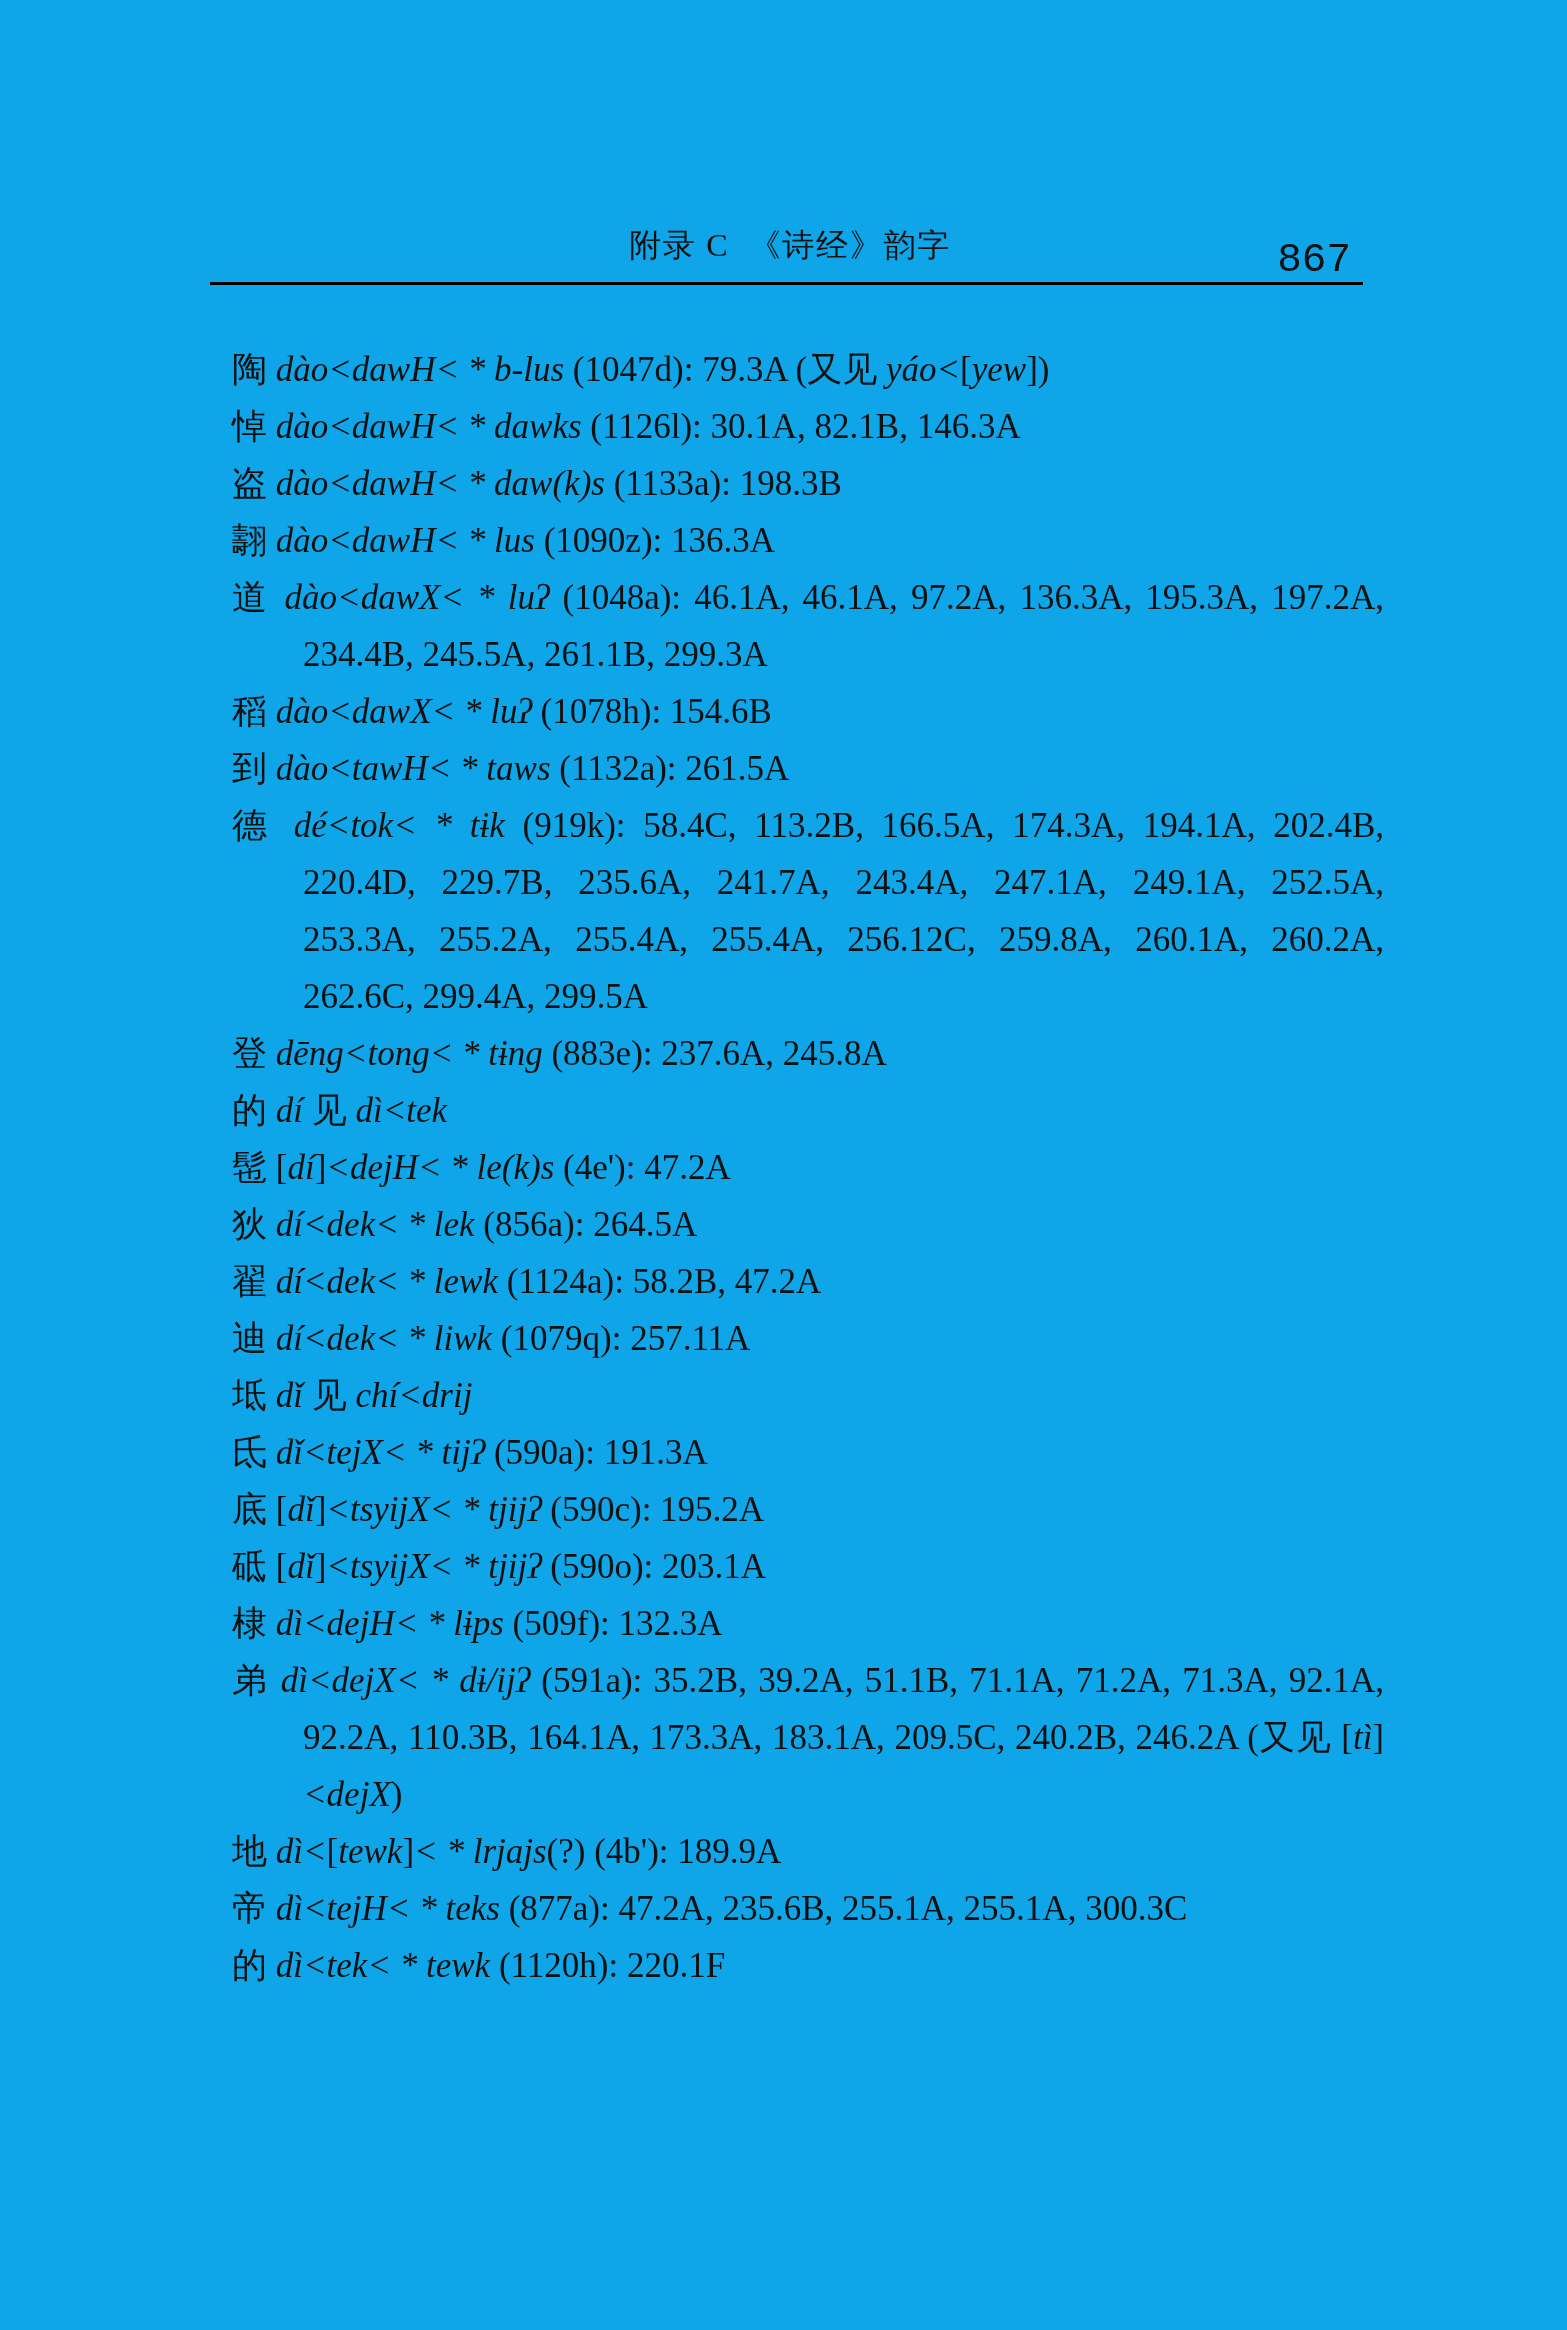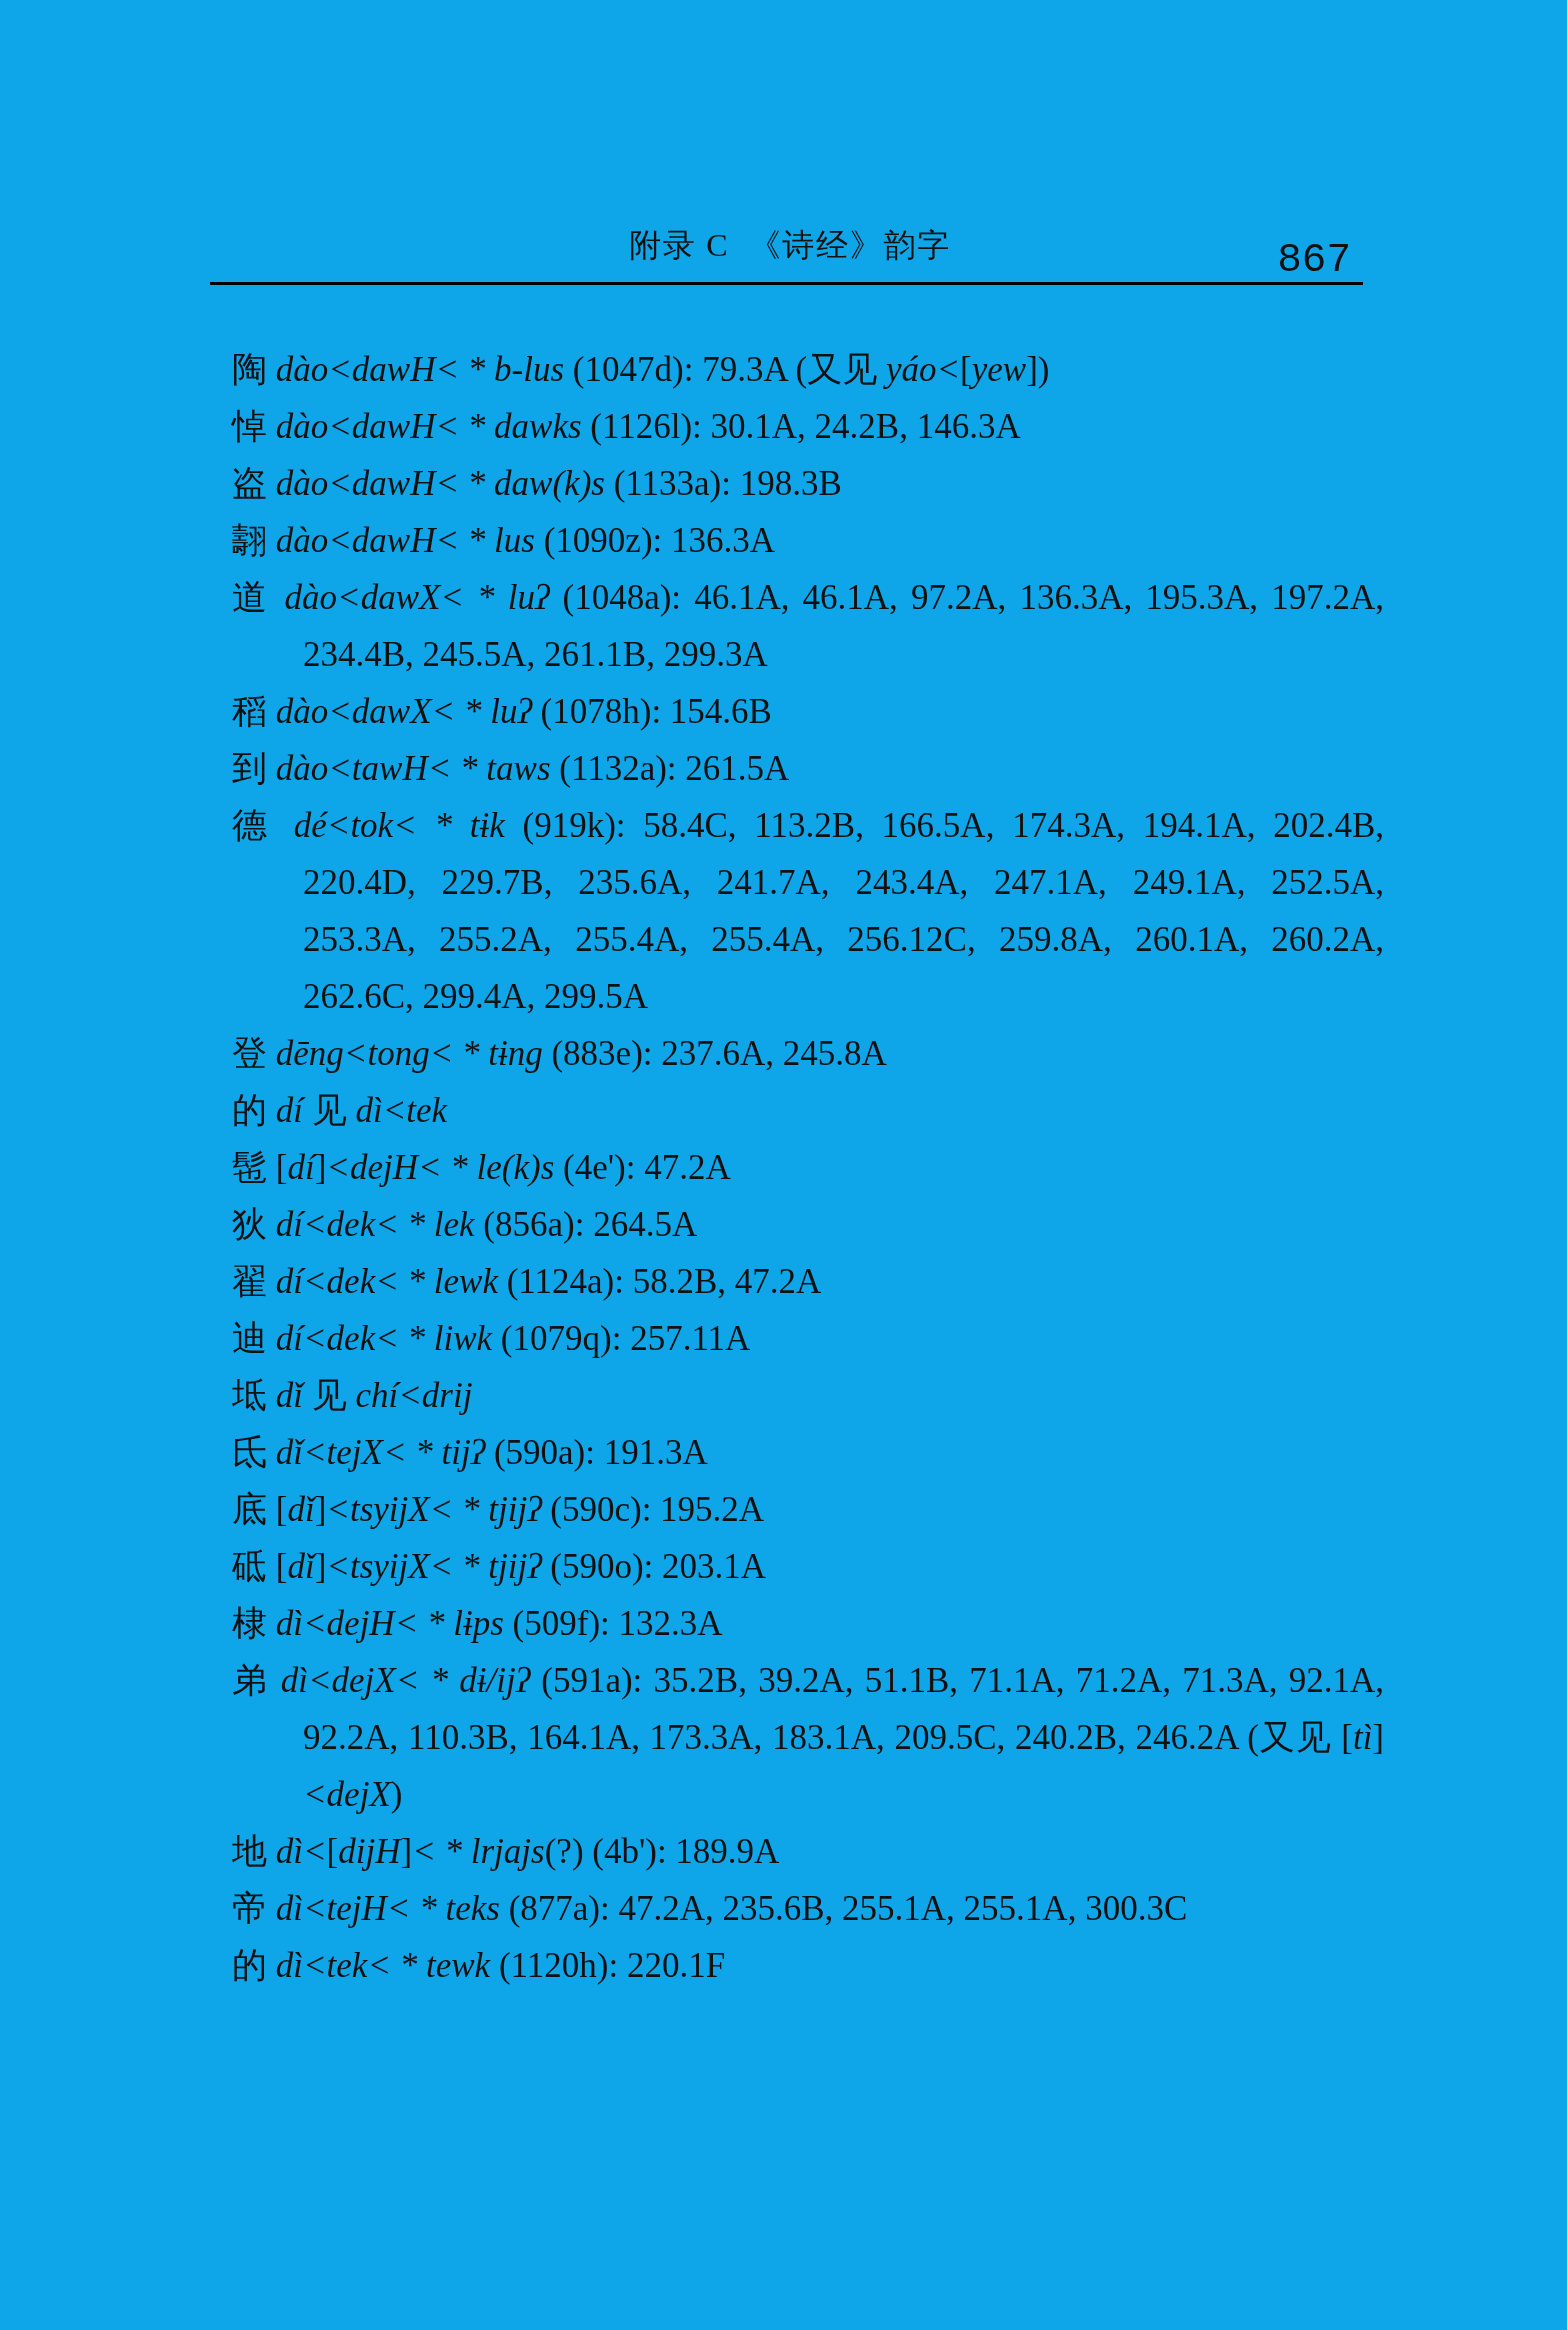--- a/index.html
+++ b/index.html
@@ -73,38 +73,38 @@
 
   <div class="running-head">
     <span class="title">附录 C  《诗经》韵字</span>
     <span class="pageno">867</span>
   </div>
 
   <div class="head-rule"></div>
 
   <div class="entries">
       <div class="entry"><span class="seg-c">陶 </span><span class="seg-i">dào&lt;dawH&lt; * b-lus</span><span class="seg-r"> (1047d): 79.3A (</span><span class="seg-c">又见 </span><span class="seg-i">yáo&lt;</span><span class="seg-r">[</span><span class="seg-i">yew</span><span class="seg-r">])</span></div>
-      <div class="entry"><span class="seg-c">悼 </span><span class="seg-i">dào&lt;dawH&lt; * dawks</span><span class="seg-r"> (1126l): 30.1A, 24.2B, 146.3A</span></div>
+      <div class="entry"><span class="seg-c">悼 </span><span class="seg-i">dào&lt;dawH&lt; * dawks</span><span class="seg-r"> (1126l): 30.1A, 82.1B, 146.3A</span></div>
       <div class="entry"><span class="seg-c">盗 </span><span class="seg-i">dào&lt;dawH&lt; * daw(k)s</span><span class="seg-r"> (1133a): 198.3B</span></div>
       <div class="entry"><span class="seg-c">翿 </span><span class="seg-i">dào&lt;dawH&lt; * lus</span><span class="seg-r"> (1090z): 136.3A</span></div>
       <div class="entry"><span class="seg-c">道 </span><span class="seg-i">dào&lt;dawX&lt; * luʔ</span><span class="seg-r"> (1048a): 46.1A, 46.1A, 97.2A, 136.3A, 195.3A, 197.2A, 234.4B, 245.5A, 261.1B, 299.3A</span></div>
       <div class="entry"><span class="seg-c">稻 </span><span class="seg-i">dào&lt;dawX&lt; * luʔ</span><span class="seg-r"> (1078h): 154.6B</span></div>
       <div class="entry"><span class="seg-c">到 </span><span class="seg-i">dào&lt;tawH&lt; * taws</span><span class="seg-r"> (1132a): 261.5A</span></div>
       <div class="entry"><span class="seg-c">德 </span><span class="seg-i">dé&lt;tok&lt; * tɨk</span><span class="seg-r"> (919k): 58.4C, 113.2B, 166.5A, 174.3A, 194.1A, 202.4B, 220.4D, 229.7B, 235.6A, 241.7A, 243.4A, 247.1A, 249.1A, 252.5A, 253.3A, 255.2A, 255.4A, 255.4A, 256.12C, 259.8A, 260.1A, 260.2A, 262.6C, 299.4A, 299.5A</span></div>
       <div class="entry"><span class="seg-c">登 </span><span class="seg-i">dēng&lt;tong&lt; * tɨng</span><span class="seg-r"> (883e): 237.6A, 245.8A</span></div>
       <div class="entry"><span class="seg-c">的 </span><span class="seg-i">dí</span><span class="seg-c"> 见 </span><span class="seg-i">dì&lt;tek</span></div>
       <div class="entry"><span class="seg-c">髢 </span><span class="seg-r">[</span><span class="seg-i">dí</span><span class="seg-r">]</span><span class="seg-i">&lt;dejH&lt; * le(k)s</span><span class="seg-r"> (4e'): 47.2A</span></div>
       <div class="entry"><span class="seg-c">狄 </span><span class="seg-i">dí&lt;dek&lt; * lek</span><span class="seg-r"> (856a): 264.5A</span></div>
       <div class="entry"><span class="seg-c">翟 </span><span class="seg-i">dí&lt;dek&lt; * lewk</span><span class="seg-r"> (1124a): 58.2B, 47.2A</span></div>
       <div class="entry"><span class="seg-c">迪 </span><span class="seg-i">dí&lt;dek&lt; * liwk</span><span class="seg-r"> (1079q): 257.11A</span></div>
       <div class="entry"><span class="seg-c">坻 </span><span class="seg-i">dǐ</span><span class="seg-c"> 见 </span><span class="seg-i">chí&lt;drij</span></div>
       <div class="entry"><span class="seg-c">氐 </span><span class="seg-i">dǐ&lt;tejX&lt; * tijʔ</span><span class="seg-r"> (590a): 191.3A</span></div>
       <div class="entry"><span class="seg-c">底 </span><span class="seg-r">[</span><span class="seg-i">dǐ</span><span class="seg-r">]</span><span class="seg-i">&lt;tsyijX&lt; * tjijʔ</span><span class="seg-r"> (590c): 195.2A</span></div>
       <div class="entry"><span class="seg-c">砥 </span><span class="seg-r">[</span><span class="seg-i">dǐ</span><span class="seg-r">]</span><span class="seg-i">&lt;tsyijX&lt; * tjijʔ</span><span class="seg-r"> (590o): 203.1A</span></div>
       <div class="entry"><span class="seg-c">棣 </span><span class="seg-i">dì&lt;dejH&lt; * lɨps</span><span class="seg-r"> (509f): 132.3A</span></div>
       <div class="entry"><span class="seg-c">弟 </span><span class="seg-i">dì&lt;dejX&lt; * dɨ/ijʔ</span><span class="seg-r"> (591a): 35.2B, 39.2A, 51.1B, 71.1A, 71.2A, 71.3A, 92.1A, 92.2A, 110.3B, 164.1A, 173.3A, 183.1A, 209.5C, 240.2B, 246.2A (</span><span class="seg-c">又见 </span><span class="seg-r">[</span><span class="seg-i">tì</span><span class="seg-r">]</span><span class="seg-i">&lt;dejX</span><span class="seg-r">)</span></div>
-      <div class="entry"><span class="seg-c">地 </span><span class="seg-i">dì&lt;</span><span class="seg-r">[</span><span class="seg-i">dijH</span><span class="seg-r">]</span><span class="seg-i">&lt; * lrjajs</span><span class="seg-r">(?) (4b'): 189.9A</span></div>
+      <div class="entry"><span class="seg-c">地 </span><span class="seg-i">dì&lt;</span><span class="seg-r">[</span><span class="seg-i">tewk</span><span class="seg-r">]</span><span class="seg-i">&lt; * lrjajs</span><span class="seg-r">(?) (4b'): 189.9A</span></div>
       <div class="entry"><span class="seg-c">帝 </span><span class="seg-i">dì&lt;tejH&lt; * teks</span><span class="seg-r"> (877a): 47.2A, 235.6B, 255.1A, 255.1A, 300.3C</span></div>
       <div class="entry"><span class="seg-c">的 </span><span class="seg-i">dì&lt;tek&lt; * tewk</span><span class="seg-r"> (1120h): 220.1F</span></div>
     </div>
 
 </div>
 
 
 </body></html>

